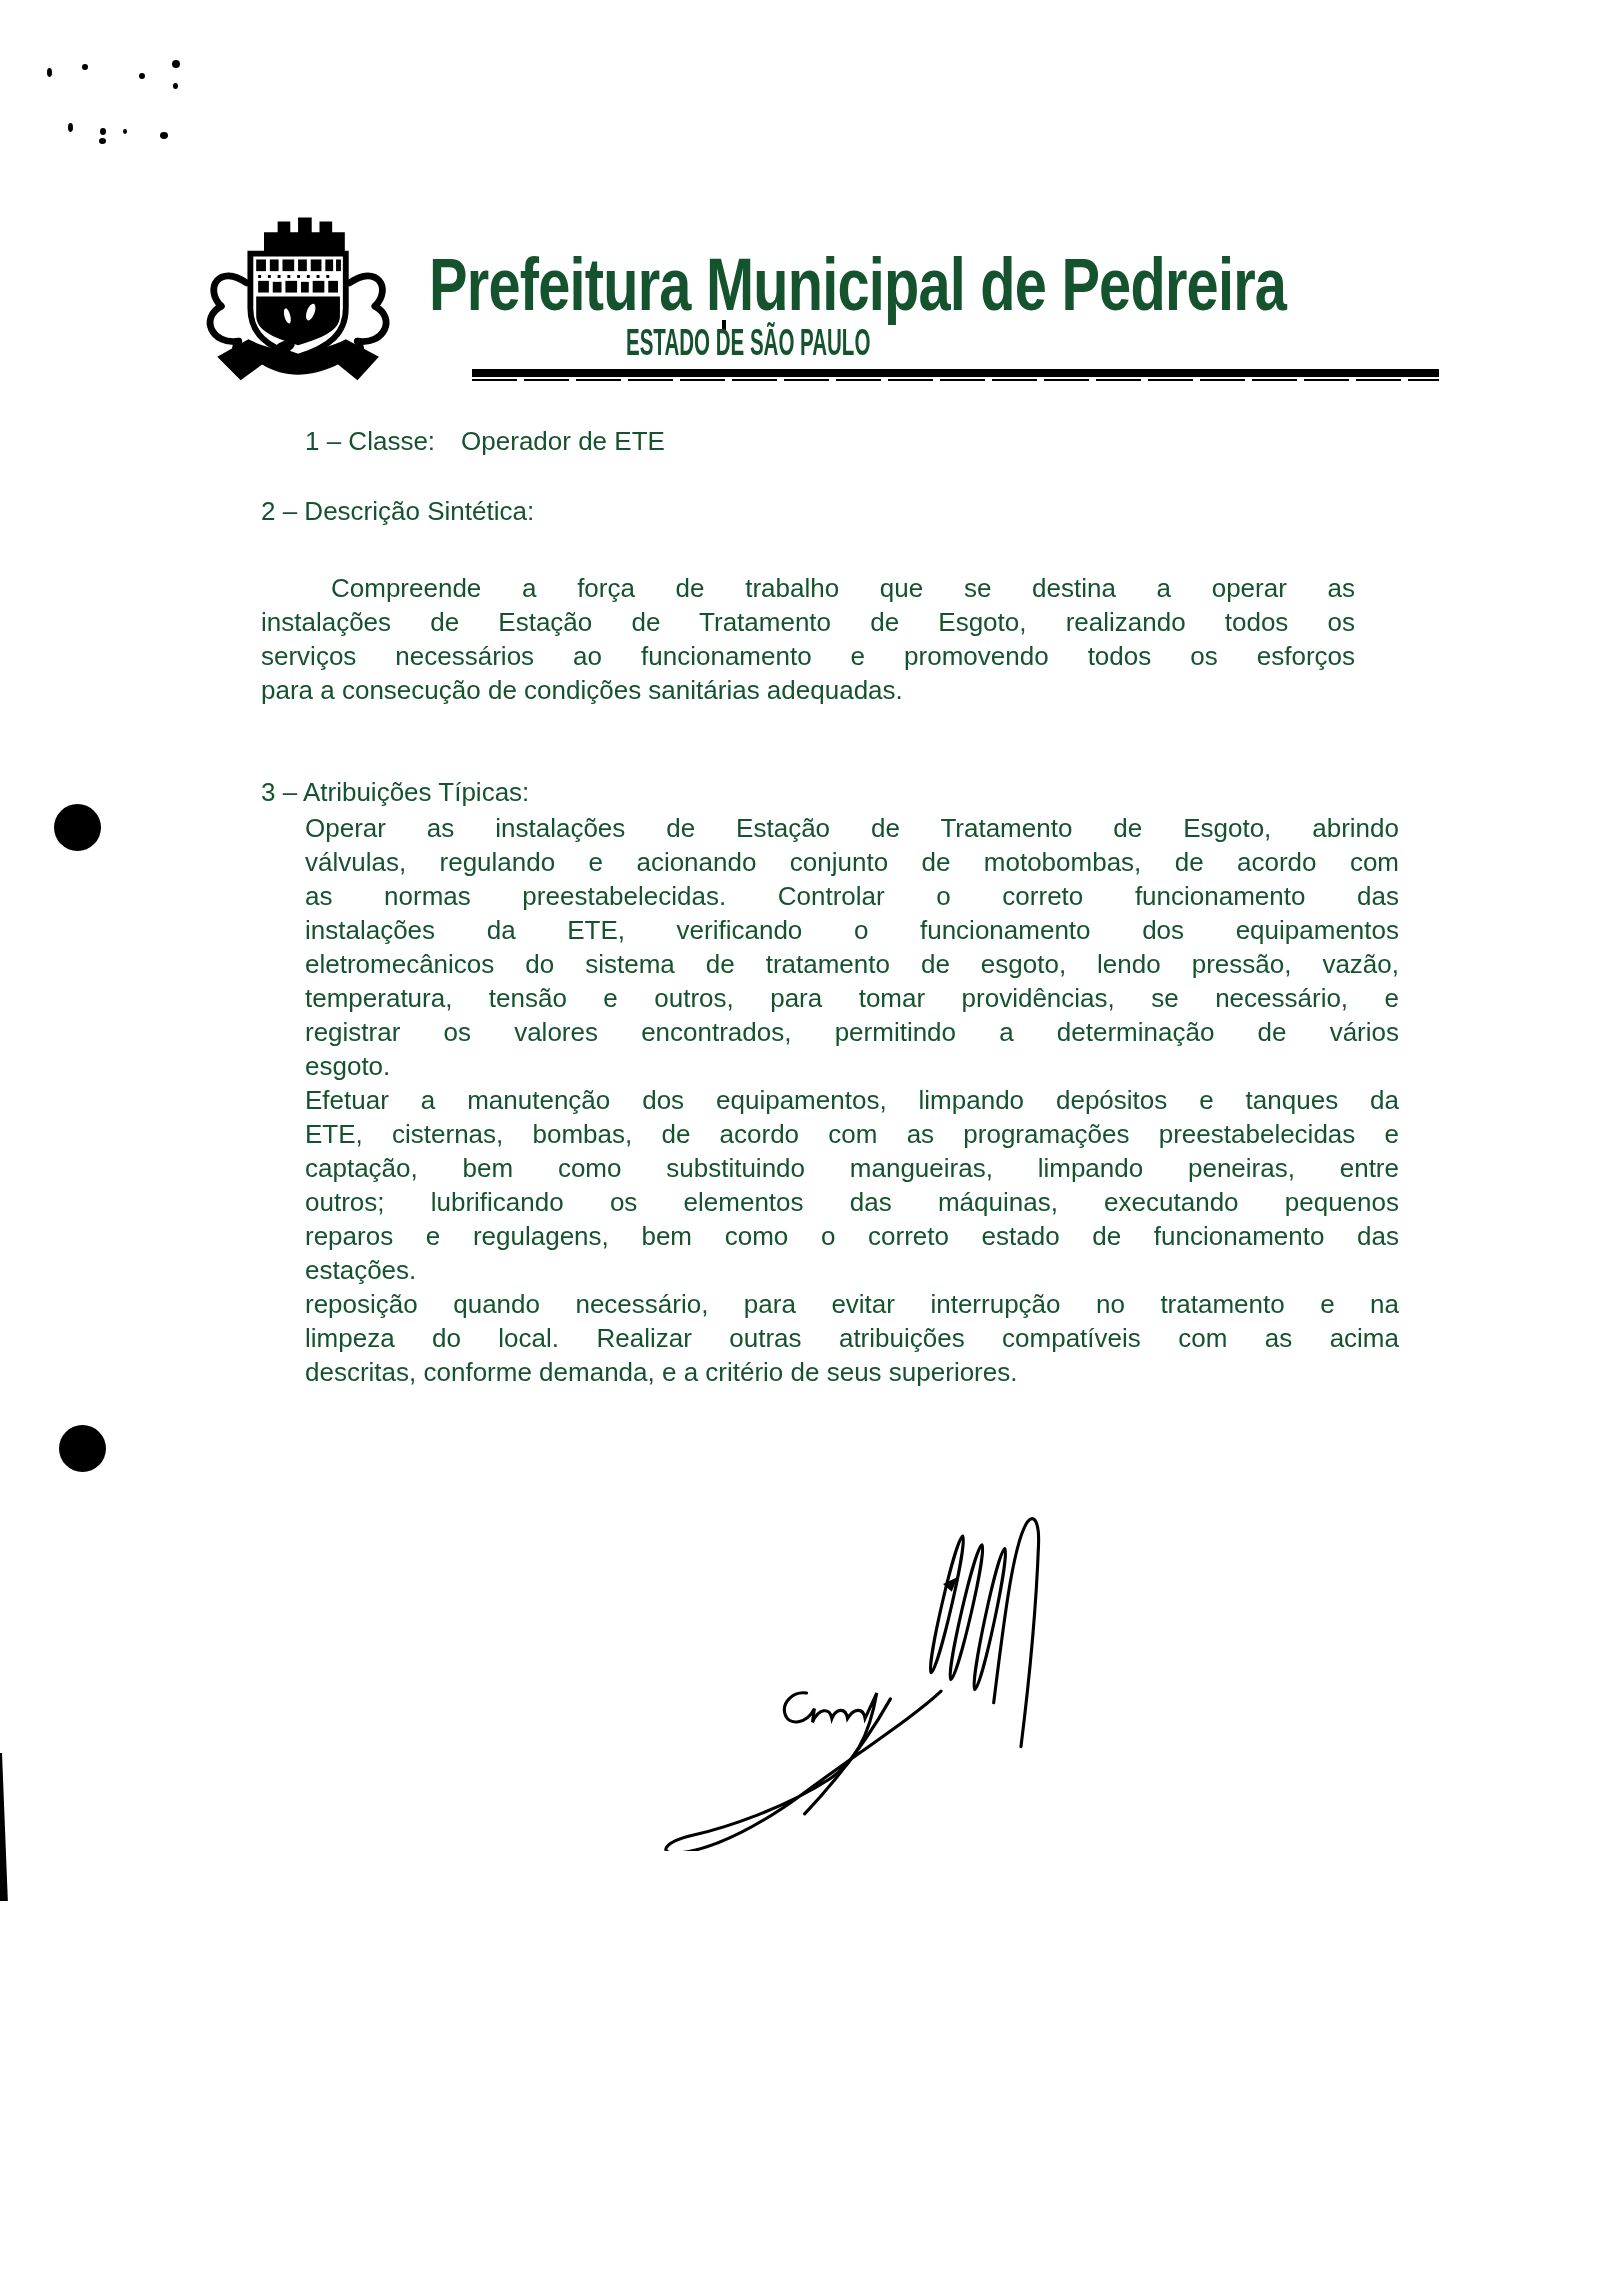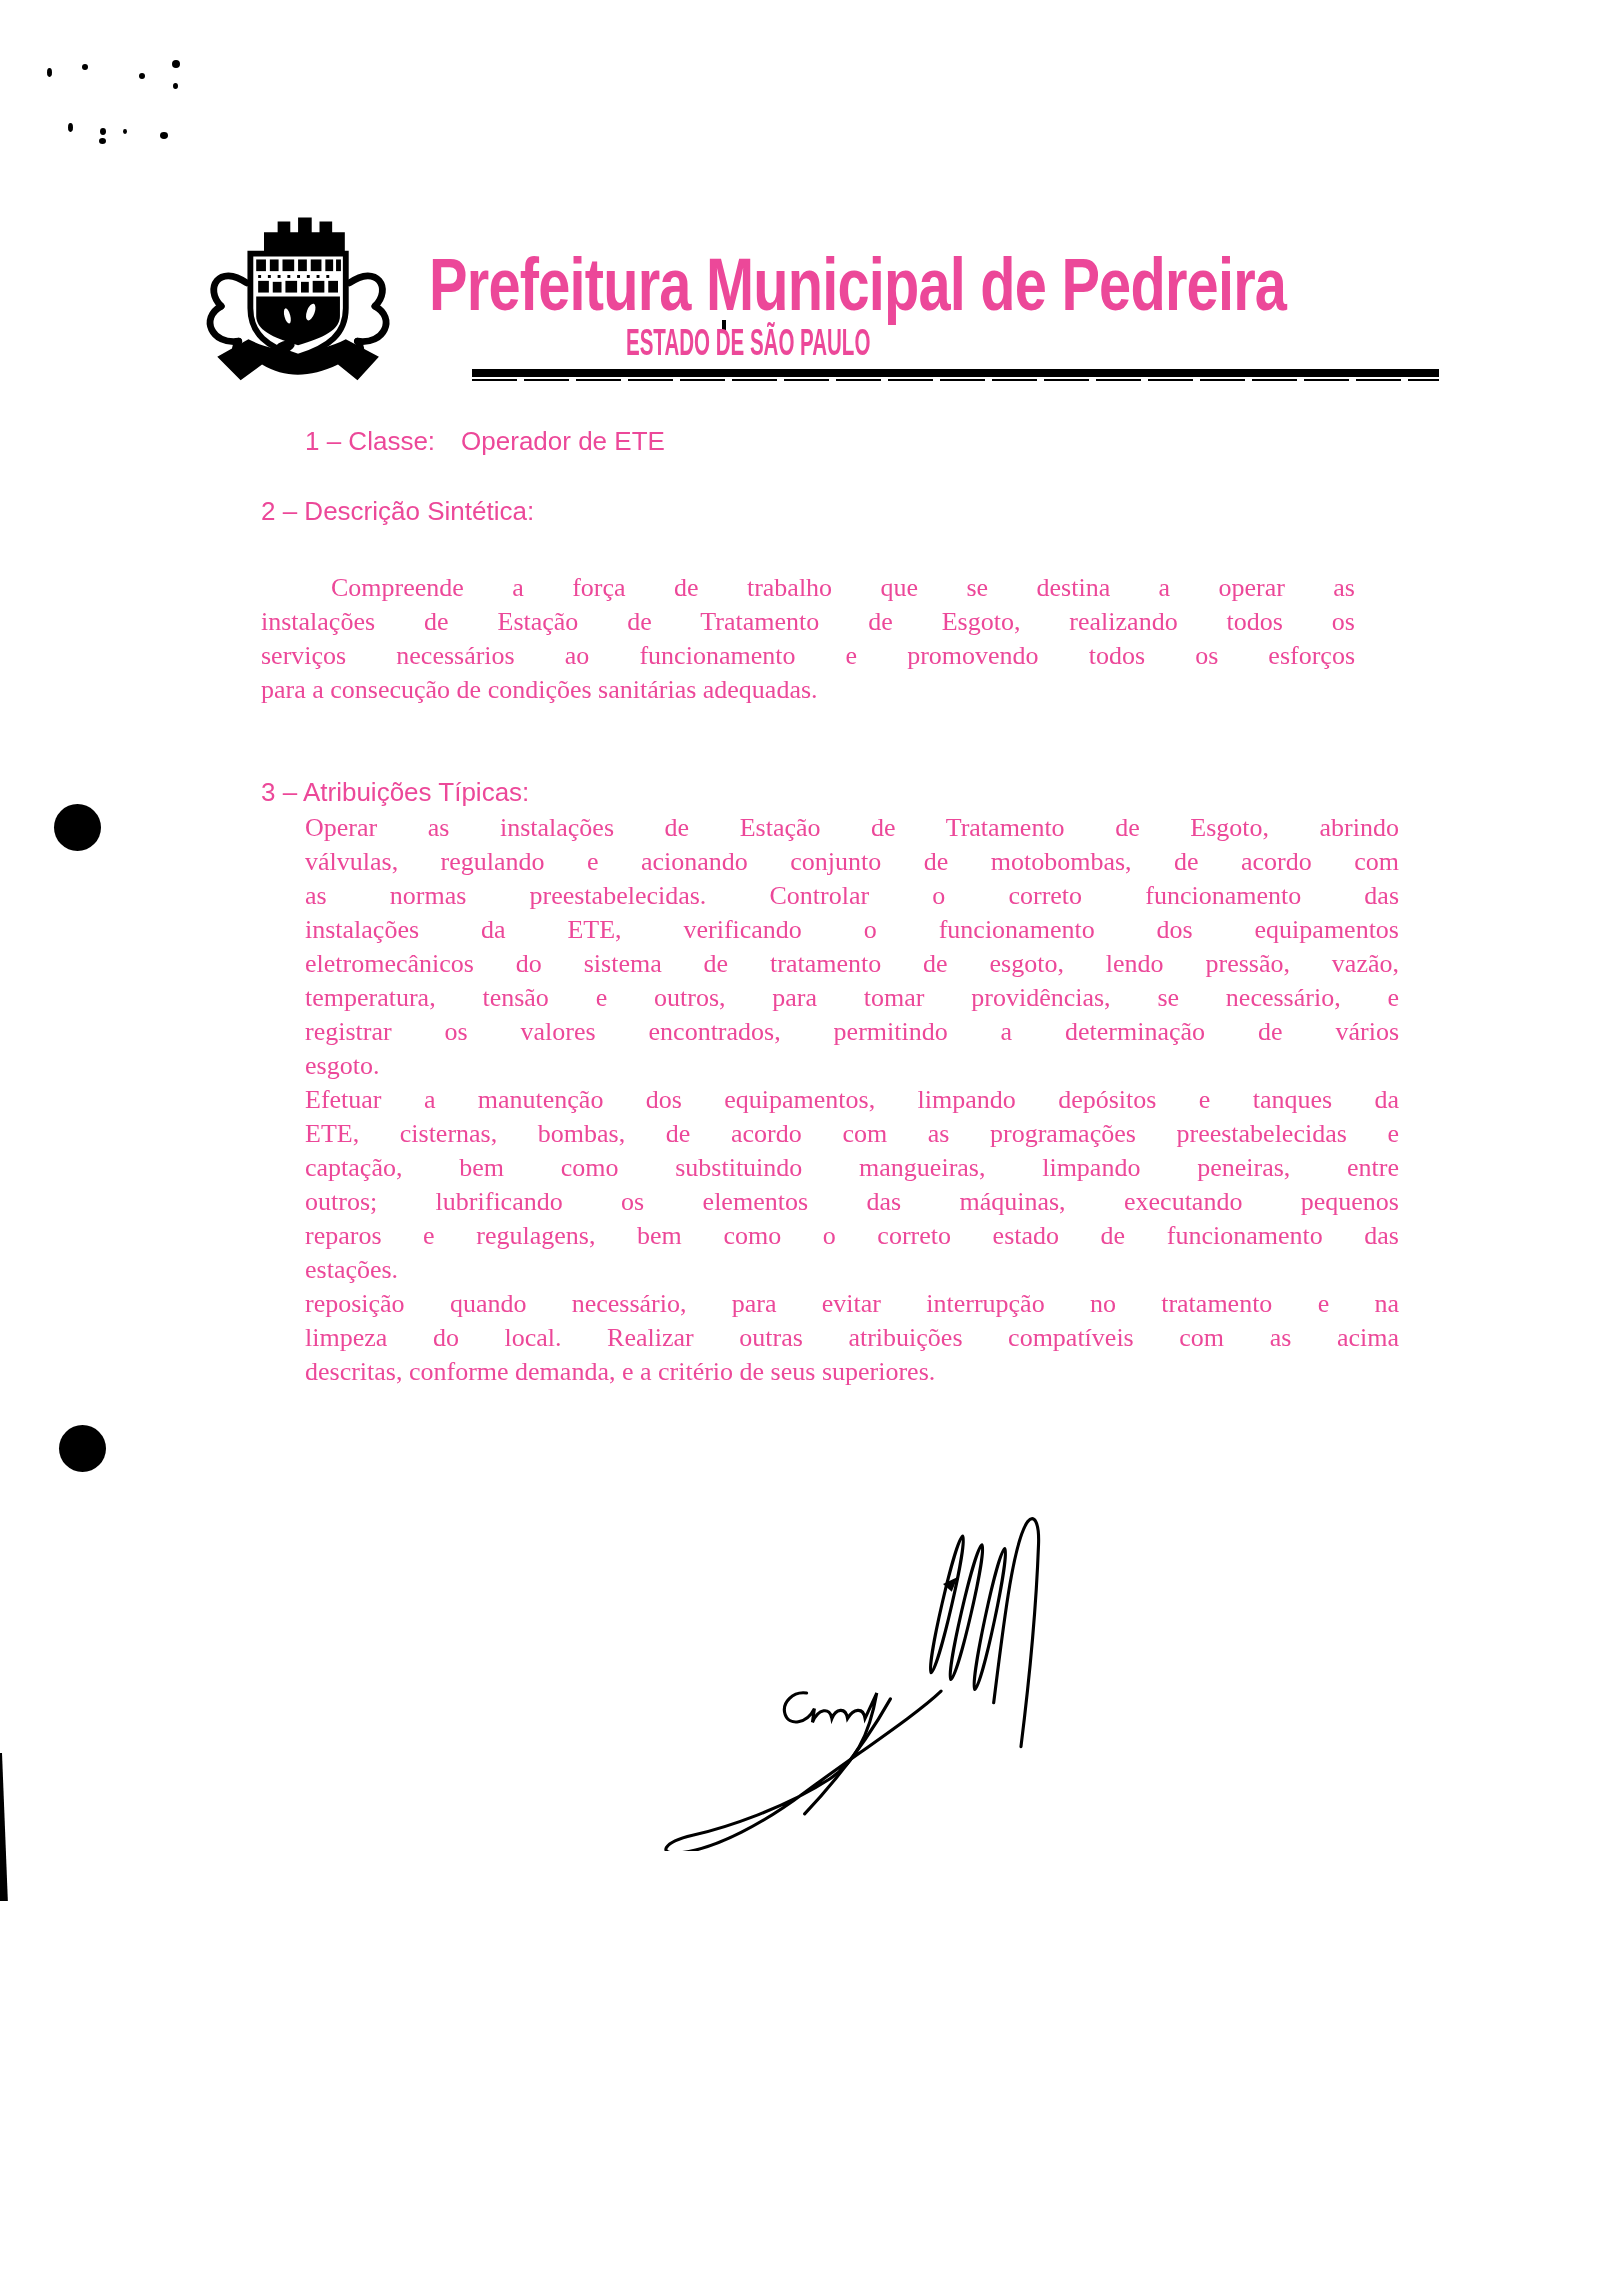--- a/index.html
+++ b/index.html
@@ -1,36 +1,36 @@
 <!DOCTYPE html>
 <html><head>
 <meta charset="utf-8">
 <style>
   html,body{margin:0;padding:0;background:#fff;}
-  .page{position:relative;width:1618px;height:1901px;background:#fff;color:#ec4899;
+  .page{position:relative;width:1618px;height:1901px;background:#fff;color:#14532d;
         font-family:"Liberation Sans",sans-serif;overflow:hidden;}
 
   
   .org-title{position:absolute;left:429px;top:248px;font-size:74px;font-weight:bold;
              line-height:1;white-space:nowrap;transform:scaleX(0.78);transform-origin:left top;
              letter-spacing:-1px;}
   .org-subtitle{position:absolute;left:626px;top:322px;font-size:36px;font-weight:bold;
                 white-space:nowrap;transform:scaleX(0.57);transform-origin:left top;}
   .rule-thick{position:absolute;left:472px;top:369px;width:967px;height:7.8px;background:#000;}
   .rule-thin{position:absolute;left:472px;top:379px;width:967px;height:2px;
              background:repeating-linear-gradient(90deg,#000 0 45px,transparent 45px 52px);}
   .logo{position:absolute;left:190px;top:193px;}
 
   
   .heading{position:absolute;left:261px;font-size:26px;white-space:pre;}
   #h1{top:426px;margin-left:44px;} #h2{top:496px;} #h3{top:777px;}
   .heading .value-gap{display:inline-block;width:26px;}
   .paragraph{position:absolute;left:261px;width:1094px;font-size:26px;line-height:34px;}
   #descricao{top:571px;} #atribuicoes{top:811px;margin-left:44px;}
-  .par-line{text-align:justify;text-align-last:justify;font-family:Liberation Serif, serif;}
+  .par-line{text-align:justify;text-align-last:justify;}
   .par-line.line-end{text-align-last:left;}
   .par-line.line-indent{text-indent:70px;}
 
   
   .punch-dot{position:absolute;width:47px;height:47px;border-radius:50%;background:#000;}
   #punch-1{left:54px;top:804px;} #punch-2{left:59px;top:1425px;}
   .edge-wedge{position:absolute;left:0;top:1753px;width:22.4px;height:516px;background:#000;
               clip-path:polygon(0 0,2px 0,100% 100%,0 100%);}
   .speck{position:absolute;background:#000;border-radius:50%;}
   .tick{position:absolute;background:#000;}

